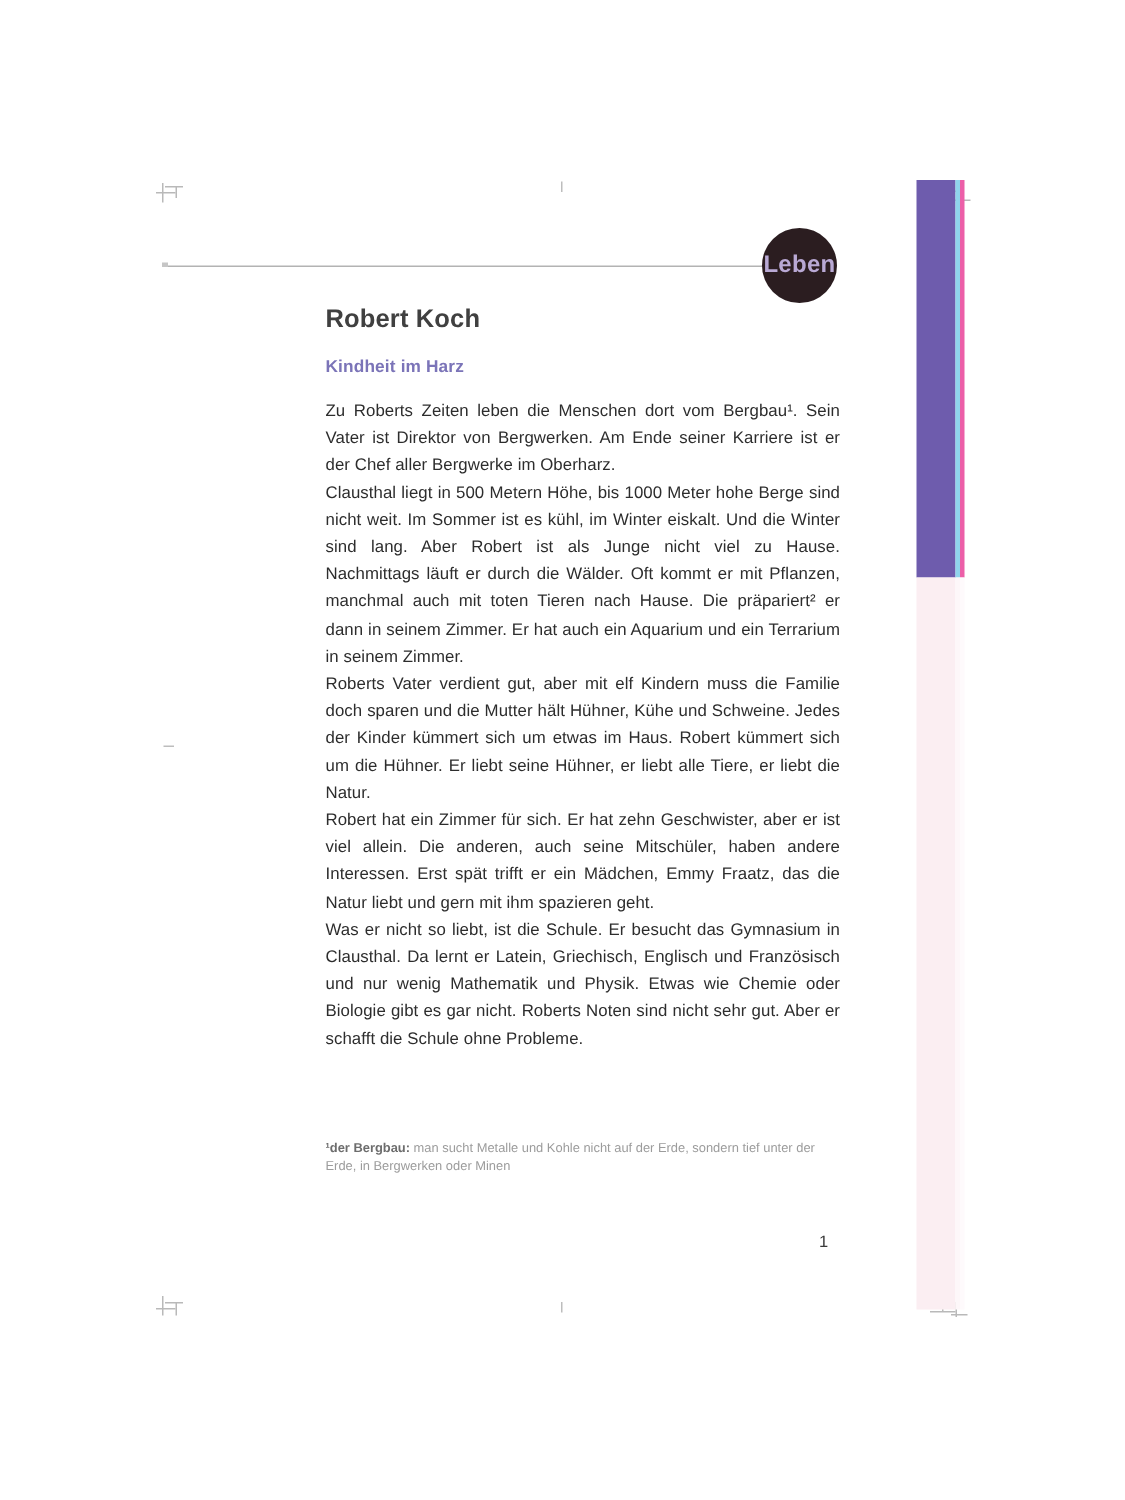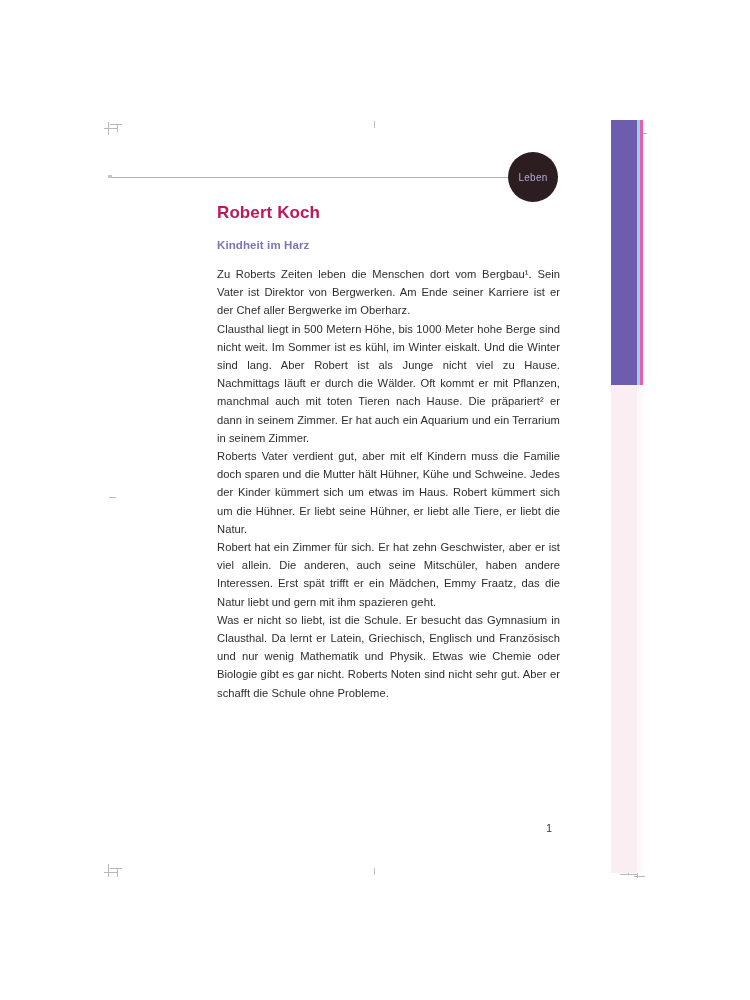--- a/index.html
+++ b/index.html
@@ -76,23 +76,24 @@
     width: 50px;
     height: 50px;
     border-radius: 50%;
     background: #2b1d20;
     display: flex;
     align-items: center;
     justify-content: center;
   }
   .chapter-badge-label {
     color: #b9a9d4;
-    font-size: 10px;
+    font-size: 16px;
     font-family: "Liberation Sans", sans-serif;
     letter-spacing: 0.2px;
+    font-weight: bold;
   }
 
   
   .bar {
     position: absolute;
   }
   .bar-purple {
     left: 611px;
     top: 120px;
     width: 26px;
@@ -140,21 +141,21 @@
     position: absolute;
     left: 217px;
     top: 203px;
     width: 343px;
   }
 
   .doc-title {
     margin: 0;
     font-size: 17px;
     font-weight: bold;
-    color: #be185d;
+    color: #404040;
     letter-spacing: 0.1px;
   }
 
   .doc-subtitle {
     margin: 16px 0 0 0;
     font-size: 11.5px;
     font-weight: bold;
     color: #7b74b8;
     letter-spacing: 0.1px;
   }
@@ -252,17 +253,20 @@
     <h2 class="doc-subtitle">Kindheit im Harz</h2>
 
     <p class="body-text">Zu Roberts Zeiten leben die Menschen dort vom Bergbau¹. Sein Vater ist Direktor von Bergwerken. Am Ende seiner Karriere ist er der Chef aller Bergwerke im Oberharz.</p>
     <p class="body-text">Clausthal liegt in 500 Metern Höhe, bis 1000 Meter hohe Berge sind nicht weit. Im Sommer ist es kühl, im Winter eiskalt. Und die Winter sind lang. Aber Robert ist als Junge nicht viel zu Hause. Nachmittags läuft er durch die Wälder. Oft kommt er mit Pflanzen, manchmal auch mit toten Tieren nach Hause. Die präpariert² er dann in seinem Zimmer. Er hat auch ein Aquarium und ein Terrarium in seinem Zimmer.</p>
     <p class="body-text">Roberts Vater verdient gut, aber mit elf Kindern muss die Familie doch sparen und die Mutter hält Hühner, Kühe und Schweine. Jedes der Kinder kümmert sich um etwas im Haus. Robert kümmert sich um die Hühner. Er liebt seine Hühner, er liebt alle Tiere, er liebt die Natur.</p>
     <p class="body-text">Robert hat ein Zimmer für sich. Er hat zehn Geschwister, aber er ist viel allein. Die anderen, auch seine Mitschüler, haben andere Interessen. Erst spät trifft er ein Mädchen, Emmy Fraatz, das die Natur liebt und gern mit ihm spazieren geht.</p>
     <p class="body-text">Was er nicht so liebt, ist die Schule. Er besucht das Gymnasium in Clausthal. Da lernt er Latein, Griechisch, Englisch und Französisch und nur wenig Mathematik und Physik. Etwas wie Chemie oder Biologie gibt es gar nicht. Roberts Noten sind nicht sehr gut. Aber er schafft die Schule ohne Probleme.</p>
   </div>
 
   <div class="footnotes">
+    <div>
+      <span class="footnote-term">¹der Bergbau:</span><span> man sucht Metalle und Kohle nicht auf der Erde, sondern tief unter der Erde, in Bergwerken oder Minen</span>
+    </div>
   </div>
 
   <div class="page-number">1</div>
 
 </div>
 
 </body></html>

